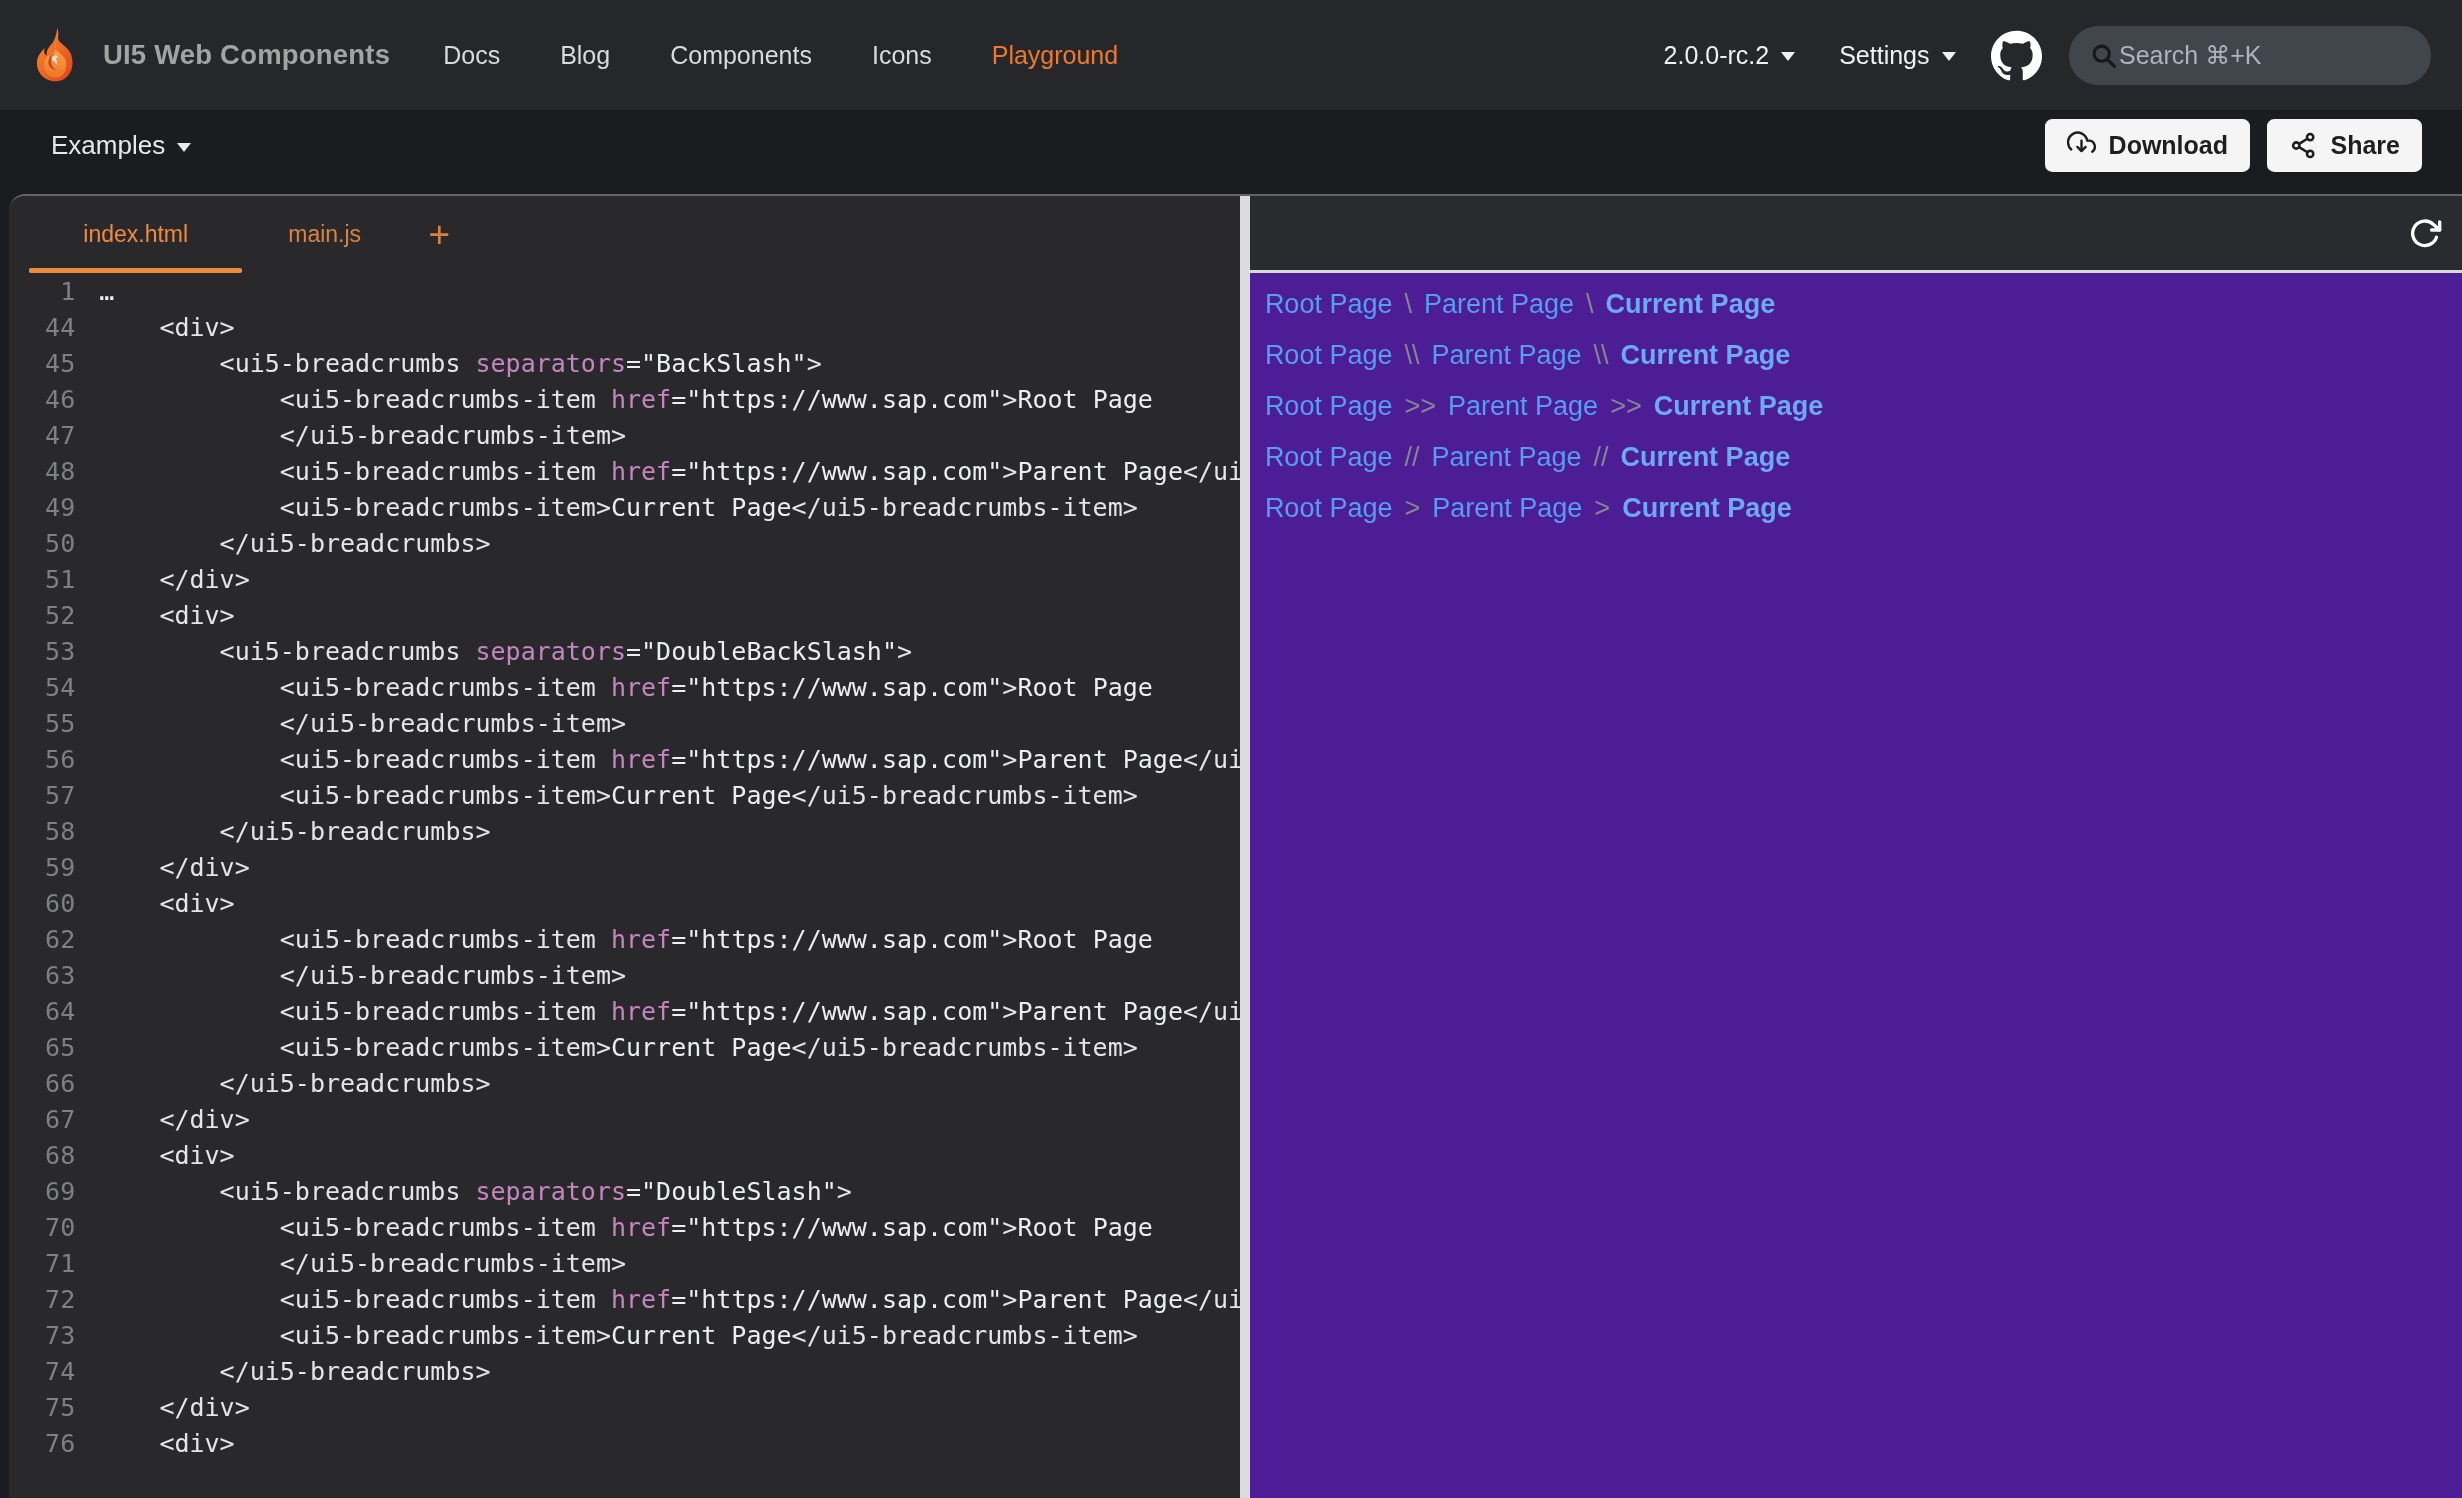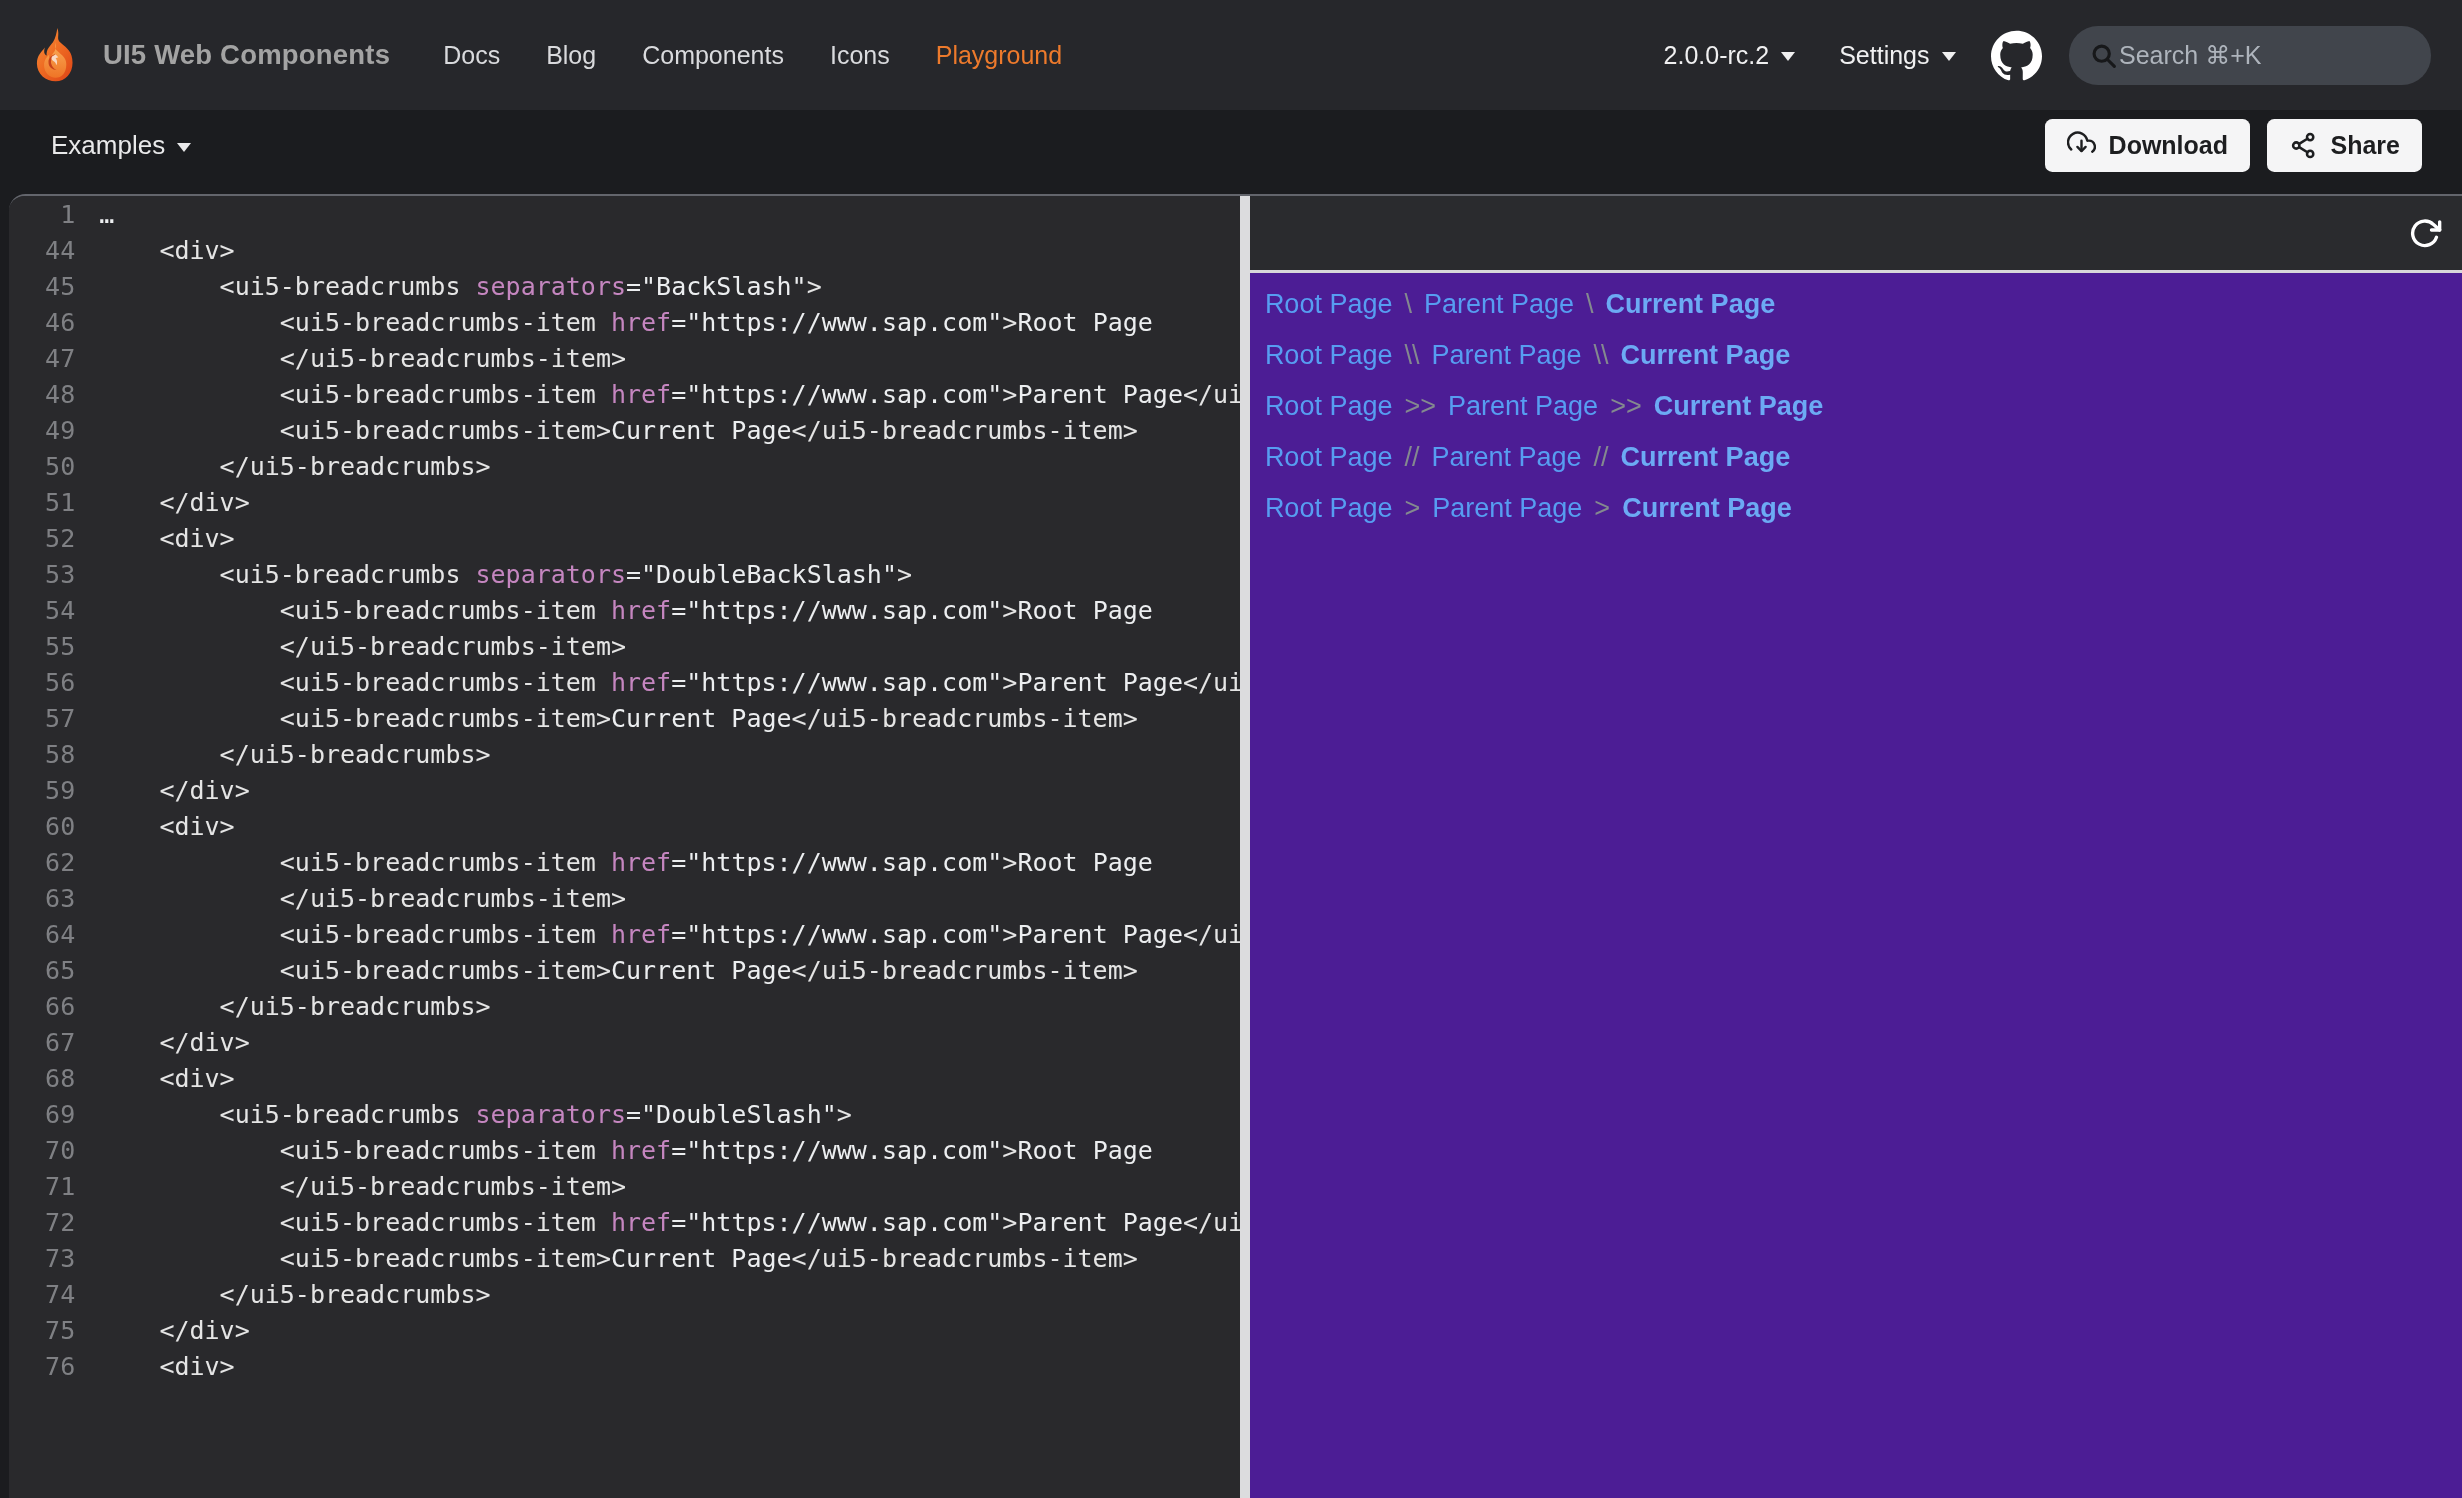--- a/index.html
+++ b/index.html
@@ -4,21 +4,21 @@
 <style>
   * { margin:0; padding:0; box-sizing:border-box; }
   html,body { width:2462px; height:1498px; overflow:hidden; }
   body { background:#1b1c1f; font-family:"Liberation Sans", sans-serif; color:#e8e9eb; }
 
   
   .navbar { height:110px; background:#26272b; display:flex; align-items:center; padding:0 31px 0 27.5px; }
   .brand-group { display:flex; align-items:center; }
   .logo { width:57px; height:57px; flex:none; }
   .brand { font-size:27.5px; font-weight:700; color:#a3a3a3; margin-left:18.4px; letter-spacing:0.2px; white-space:nowrap; }
-  .nav-links { display:flex; align-items:center; gap:46px; margin-left:53px; list-style:none; }
+  .nav-links { display:flex; align-items:center; gap:60px; margin-left:53px; list-style:none; }
   .nav-link { font-size:25px; color:#d9dadd; cursor:pointer; white-space:nowrap; }
   .nav-link.active { color:#ed7a2c; }
   .nav-right { margin-left:auto; display:flex; align-items:center; }
   .nav-drop { display:flex; align-items:center; font-size:25px; color:#f0f0f1; cursor:pointer; white-space:nowrap; }
   .caret { width:0; height:0; border-left:7.3px solid transparent; border-right:7.3px solid transparent; border-top:9.2px solid currentColor; display:inline-block; margin-left:12px; position:relative; top:1.8px; }
   .gap48 { margin-left:44px; }
   .gh { width:51px; height:51px; margin-left:35px; cursor:pointer; flex:none; }
   .search-pill { margin-left:27.5px; width:362px; height:59px; border-radius:29px; background:#41454c; display:flex; align-items:center; padding:0 20px; }
   .search-pill svg { width:29px; height:29px; flex:none; }
   .search-input { background:transparent; border:none; outline:none; margin-left:1px; width:100%; font-size:25px; color:#dfe2e6; font-family:"Liberation Sans", sans-serif; }
@@ -139,20 +139,25 @@
           <line x1="8.4" y1="13.3" x2="15.2" y2="17.6"></line>
       </svg>
       <span>Share</span>
     </button>
   </div>
 </div>
 
 <div class="main">
 
   <section class="editor">
+    <div class="tabbar" id="tabbar">
+        <div class="tab t1 active">index.html</div>
+        <div class="tab t2">main.js</div>
+        <div class="tab-add">+</div>
+      </div>
     <div class="code" id="code">
         <div class="code-line"><span class="ln">1</span><span class="ct"><span class="tok-p">…</span></span></div>
         <div class="code-line"><span class="ln">44</span><span class="ct"><span class="tok-p">    </span><span class="tok-t">&lt;div&gt;</span></span></div>
         <div class="code-line"><span class="ln">45</span><span class="ct"><span class="tok-p">        </span><span class="tok-t">&lt;ui5-breadcrumbs</span><span class="tok-p"> </span><span class="tok-a">separators</span><span class="tok-p">="BackSlash"</span><span class="tok-t">&gt;</span></span></div>
         <div class="code-line"><span class="ln">46</span><span class="ct"><span class="tok-p">            </span><span class="tok-t">&lt;ui5-breadcrumbs-item</span><span class="tok-p"> </span><span class="tok-a">href</span><span class="tok-p">="https://www.sap.com"</span><span class="tok-t">&gt;</span><span class="tok-p">Root Page</span></span></div>
         <div class="code-line"><span class="ln">47</span><span class="ct"><span class="tok-p">            </span><span class="tok-t">&lt;/ui5-breadcrumbs-item&gt;</span></span></div>
         <div class="code-line"><span class="ln">48</span><span class="ct"><span class="tok-p">            </span><span class="tok-t">&lt;ui5-breadcrumbs-item</span><span class="tok-p"> </span><span class="tok-a">href</span><span class="tok-p">="https://www.sap.com"</span><span class="tok-t">&gt;</span><span class="tok-p">Parent Page</span><span class="tok-t">&lt;/ui5-breadcrumbs-item&gt;</span></span></div>
         <div class="code-line"><span class="ln">49</span><span class="ct"><span class="tok-p">            </span><span class="tok-t">&lt;ui5-breadcrumbs-item&gt;</span><span class="tok-p">Current Page</span><span class="tok-t">&lt;/ui5-breadcrumbs-item&gt;</span></span></div>
         <div class="code-line"><span class="ln">50</span><span class="ct"><span class="tok-p">        </span><span class="tok-t">&lt;/ui5-breadcrumbs&gt;</span></span></div>
         <div class="code-line"><span class="ln">51</span><span class="ct"><span class="tok-p">    </span><span class="tok-t">&lt;/div&gt;</span></span></div>

